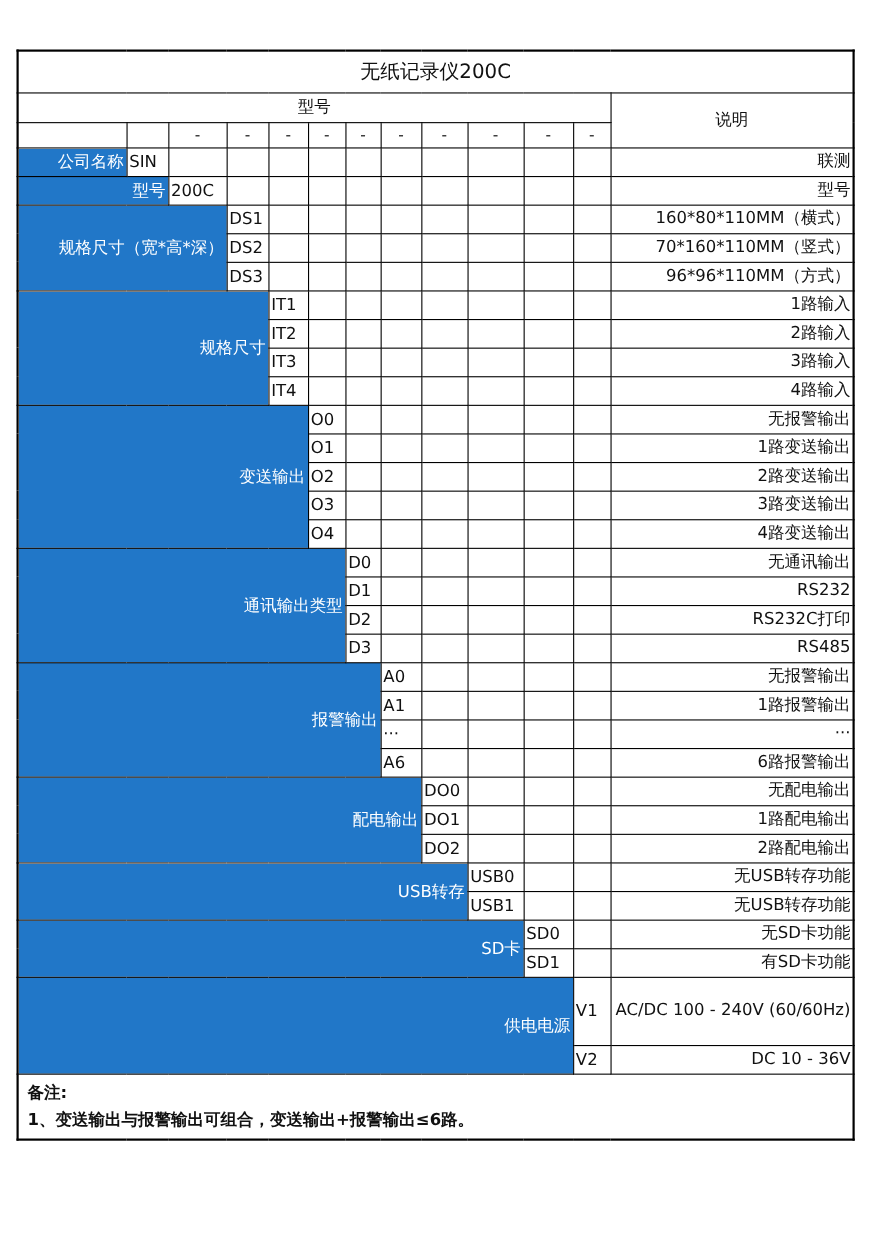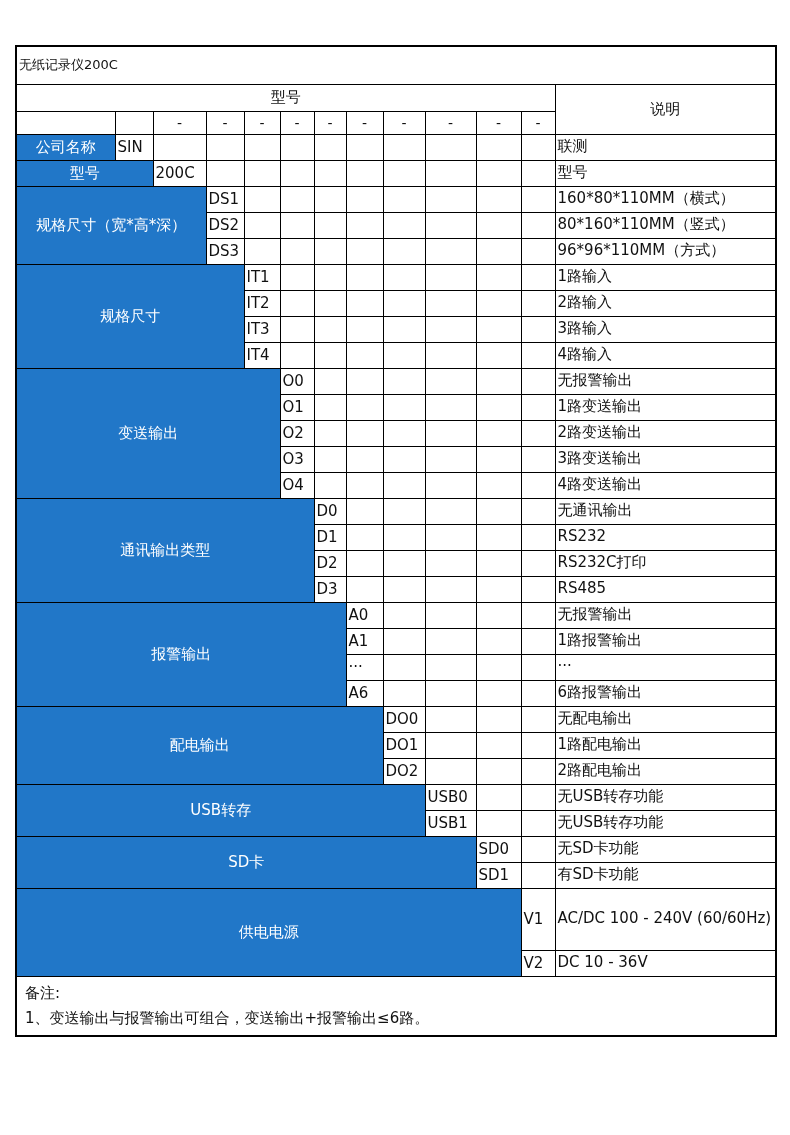--- a/index.html
+++ b/index.html
@@ -23,39 +23,39 @@
     border:2px solid var(--border);
   }
   table.sel td{
     border:1px solid var(--border);
     font-size:15px;
     height:26px;
     padding:0 2px;
     overflow:hidden;
     white-space:nowrap;
   }
-  tr.h-title td{height:38px;font-size:13px;}
+  tr.h-title td{height:38px;font-size:18px;text-align:center;}
   tr.h-header td{height:27px;text-align:center;}
   tr.h-dash td{height:23px;text-align:center;font-size:14px;}
   td.c-label{
     background:var(--accent);
     color:var(--label-text);
-    text-align:center;
+    text-align:right;
   }
   td.c-code{text-align:left;padding-left:5px;}
-  td.c-desc{text-align:left;white-space:pre-line;line-height:1.45;}
+  td.c-desc{text-align:right;white-space:pre-line;line-height:1.45;}
   td.c-desc-header{text-align:center;}
   tr.h-tall td{height:62px;}
   tr.h-remark td{
     height:56px;
     text-align:left;
     padding:4px 8px;
     vertical-align:middle;
   }
-  tr.h-remark .remark-line{line-height:25px;}
+  tr.h-remark .remark-line{line-height:25px;font-weight:bold;}
 </style>
 </head>
 <body>
 
 <table class="sel">
   <colgroup>
     <col style="width:99px">
       <col style="width:38px">
       <col style="width:53px">
     <col style="width:38px">
@@ -136,21 +136,21 @@
       <tr>
         <td class="c-code">DS2</td>
         <td></td>
         <td></td>
         <td></td>
         <td></td>
         <td></td>
         <td></td>
         <td></td>
         <td></td>
-        <td class="c-desc">80*160*110MM（竖式）</td>
+        <td class="c-desc">70*160*110MM（竖式）</td>
       </tr>
       <tr>
         <td class="c-code">DS3</td>
         <td></td>
         <td></td>
         <td></td>
         <td></td>
         <td></td>
         <td></td>
         <td></td>

